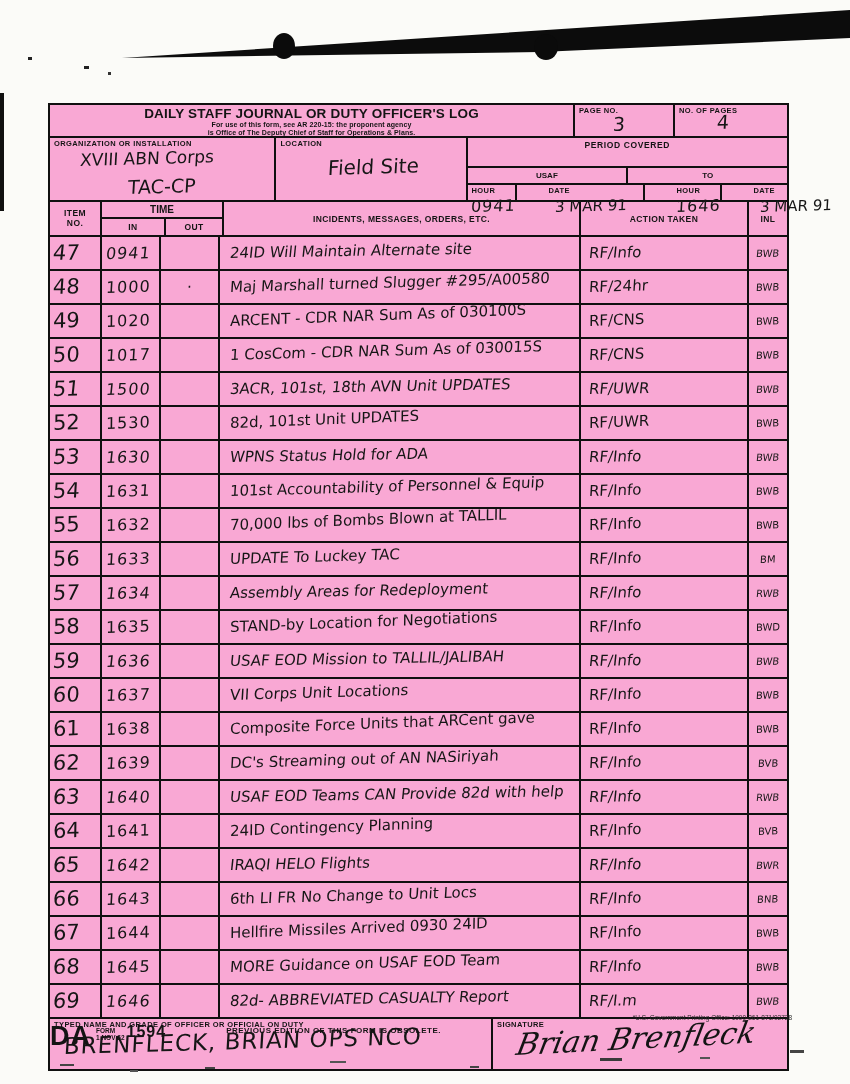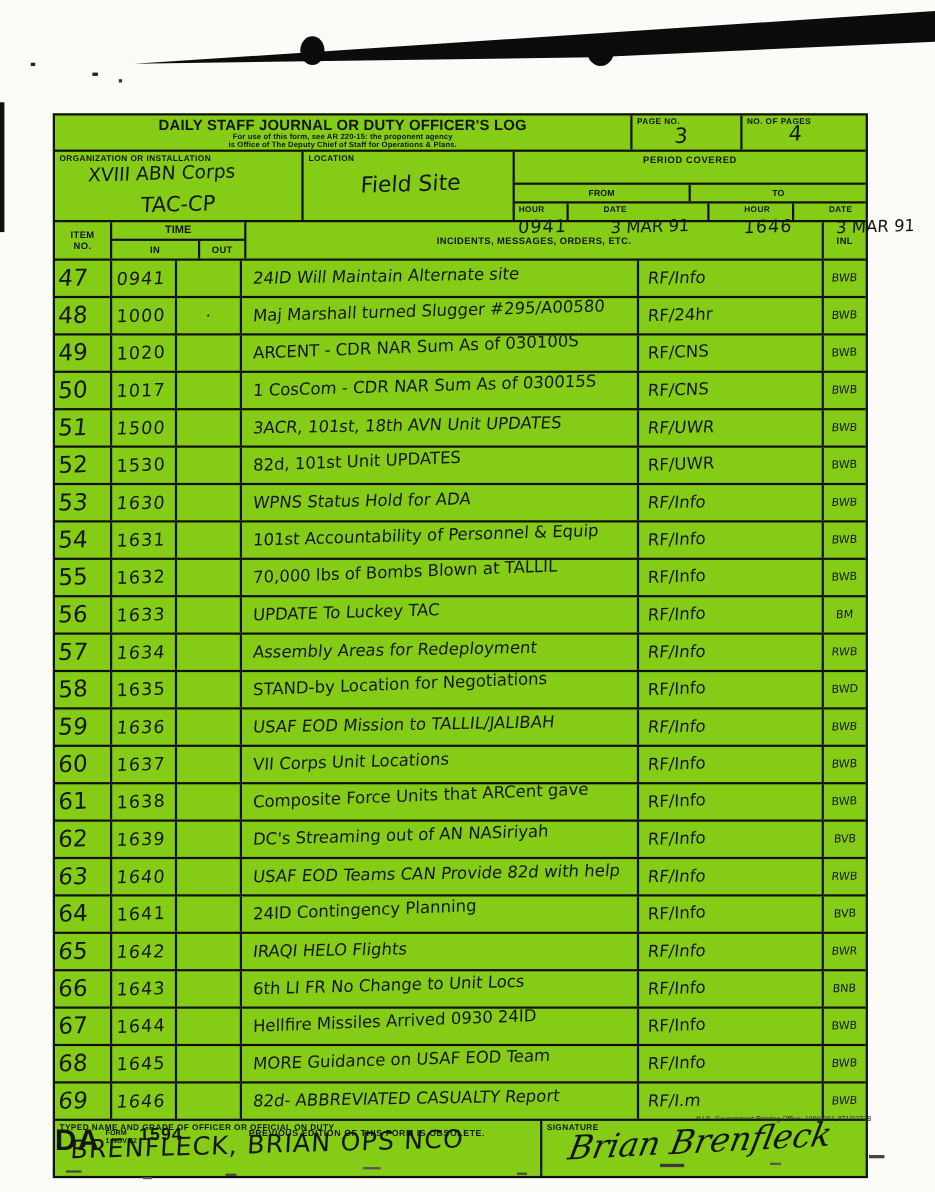--- a/index.html
+++ b/index.html
@@ -6,21 +6,21 @@
   .page{
     position:relative; width:850px; height:1084px;
     background:#fbfbf8; overflow:hidden;
     font-family:"Liberation Sans", sans-serif; color:#141414;
   }
   
   .artifacts{position:absolute;inset:0;z-index:6;pointer-events:none;}
   
   .form{
     position:absolute; left:48px; top:103px; width:741px;
-    border:2.5px solid #101010; background:#84cc16;
+    border:2.5px solid #101010; background:#f9a8d4;
     display:flex; flex-direction:column; box-sizing:border-box;
   }
   .band{display:flex; box-sizing:border-box;}
   .cell{box-sizing:border-box; position:relative;}
   .br{border-right:2px solid #101010;}
   .bb{border-bottom:2px solid #101010;}
   .lbl{
     font-size:7.5px; font-weight:bold; letter-spacing:.4px;
     padding:2px 12px 0 4px; line-height:1.1;
   }
@@ -144,21 +144,21 @@
         <div class="org-hw hw hw-head">XVIII ABN Corps</div>
         <div class="org-hw2 hw">TAC-CP</div>
       </div>
       <div class="cell br loc-cell">
         <div class="lbl">LOCATION</div>
         <div class="loc-hw hw">Field Site</div>
       </div>
       <div class="period-block">
         <div class="cell bb period-label">PERIOD COVERED</div>
         <div class="fromto-row bb">
-          <div class="cell br">FROM</div>
+          <div class="cell br">USAF</div>
           <div class="cell">TO</div>
         </div>
         <div class="hourdate-row">
           <div class="cell br hour-cell">
             <div class="lbl">HOUR</div>
             <div class="hd-val hw hw-time">0941</div>
           </div>
           <div class="cell br date-cell">
             <div class="lbl">DATE</div>
             <div class="hd-val-date hw">3 MAR 91</div>
@@ -176,25 +176,26 @@
     </div>
 
     <div class="band thead">
       <div class="cell br th col-item item-th">
         <span>ITEM</span>
         <span>NO.</span>
       </div>
       <div class="time-block br">
         <div class="time-top">TIME</div>
         <div class="time-bottom">
-          <div class="cell br th col-in" style="width:80px">IN</div>
+          <div class="cell br th col-in" style="width:64px">IN</div>
           <div class="cell th" style="flex:1">OUT</div>
         </div>
       </div>
       <div class="cell br th col-inc">INCIDENTS, MESSAGES, ORDERS, ETC.</div>
+      <div class="cell br th col-action">ACTION TAKEN</div>
       <div class="cell th col-inl">INL</div>
     </div>
 
     <div class="rows">
     <div class="row">
       <div class="cell br col-item c-item">
         <span class="hw hw-item">47</span>
       </div>
       <div class="cell br col-in c-in">
         <span class="hw hw-time">0941</span>

